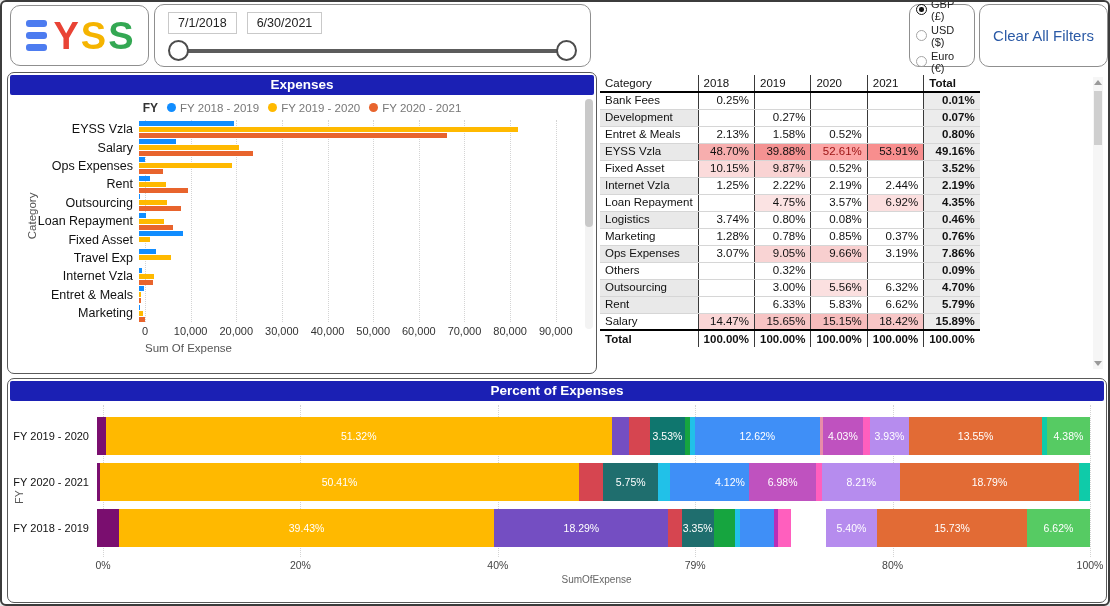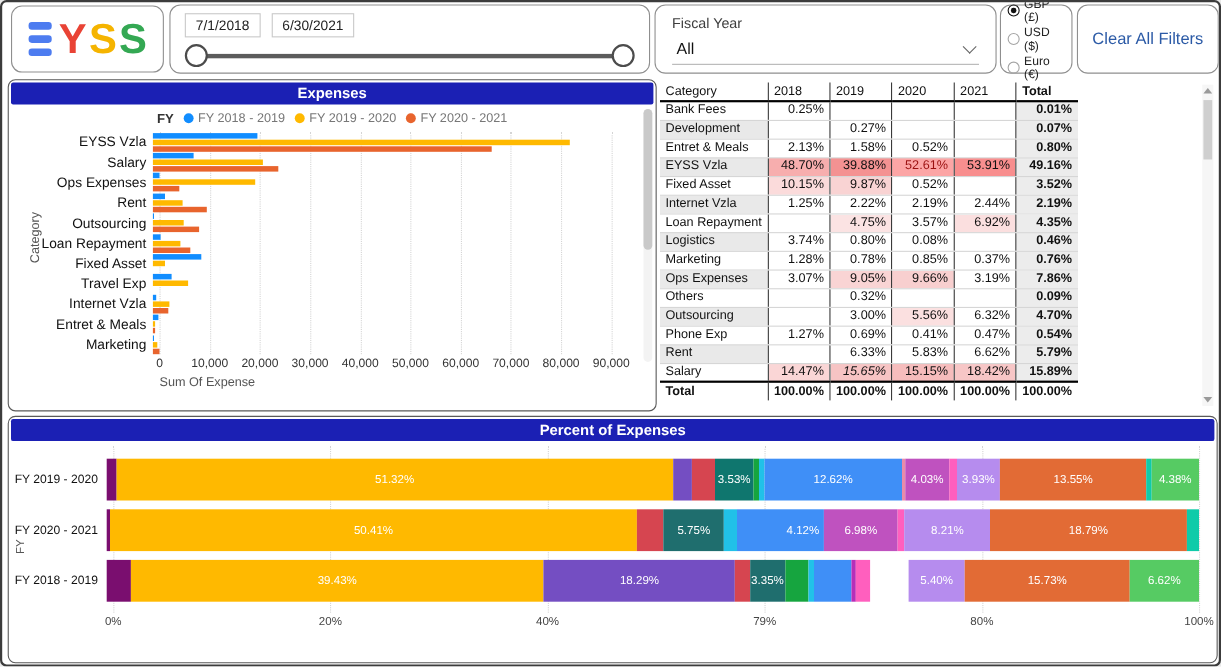--- a/index.html
+++ b/index.html
@@ -130,27 +130,20 @@
       <div class="date-box">7/1/2018</div>
       <div class="date-box">6/30/2021</div>
     </div>
     <div class="slider">
       <div class="track"></div>
       <div class="handle h-left"></div>
       <div class="handle h-right"></div>
     </div>
   </div>
 
-  <div class="panel fiscal-panel">
-    <div class="fiscal-label">Fiscal Year</div>
-    <div class="dropdown">
-      <span>All</span>
-      <span class="chev"></span>
-    </div>
-  </div>
 
   <div class="panel clear-panel">
     <button class="clear-btn">Clear All Filters</button>
   </div>
 
   <div class="panel currency-panel" id="currency-panel">
       <div class="radio-row">
         <span class="radio sel"></span>
         <span>GBP (£)</span>
       </div>
@@ -412,40 +405,32 @@
             <td class="tot">0.09%</td>
           </tr>
           <tr class="alt">
             <td class="cat">Outsourcing</td>
             <td class="num"></td>
             <td class="num">3.00%</td>
             <td class="num" style="background: rgb(251, 224, 224);">5.56%</td>
             <td class="num">6.32%</td>
             <td class="tot">4.70%</td>
           </tr>
-          <tr>
-            <td class="cat">Phone Exp</td>
-            <td class="num">1.27%</td>
-            <td class="num">0.69%</td>
-            <td class="num">0.41%</td>
-            <td class="num">0.47%</td>
-            <td class="tot">0.54%</td>
-          </tr>
           <tr class="alt">
             <td class="cat">Rent</td>
             <td class="num"></td>
             <td class="num">6.33%</td>
             <td class="num">5.83%</td>
             <td class="num">6.62%</td>
             <td class="tot">5.79%</td>
           </tr>
           <tr>
             <td class="cat">Salary</td>
             <td class="num" style="background: rgb(250, 214, 214);">14.47%</td>
-            <td class="num" style="background: rgb(247, 196, 196); font-style: italic;">15.65%</td>
+            <td class="num" style="background: rgb(247, 196, 196);">15.65%</td>
             <td class="num" style="background: rgb(246, 188, 188);">15.15%</td>
             <td class="num" style="background: rgb(247, 198, 198);">18.42%</td>
             <td class="tot">15.89%</td>
           </tr>
           <tr class="total-row">
             <td class="cat b">Total</td>
             <td class="num b">100.00%</td>
             <td class="num b">100.00%</td>
             <td class="num b">100.00%</td>
             <td class="num b">100.00%</td>
@@ -565,16 +550,17 @@
         </div>
       </div>
     <div class="sxaxis" id="stack-xaxis">
         <span class="sxtick" style="left: 0%;">0%</span>
         <span class="sxtick" style="left: 20%;">20%</span>
         <span class="sxtick" style="left: 40%;">40%</span>
         <span class="sxtick" style="left: 60%;">79%</span>
         <span class="sxtick" style="left: 80%;">80%</span>
         <span class="sxtick" style="left: 100%;">100%</span>
       </div>
+    <div class="sxlabel">SumOfExpense</div>
     <div class="sylab">FY</div>
   </div>
 
 </div>
 
 </body></html>

